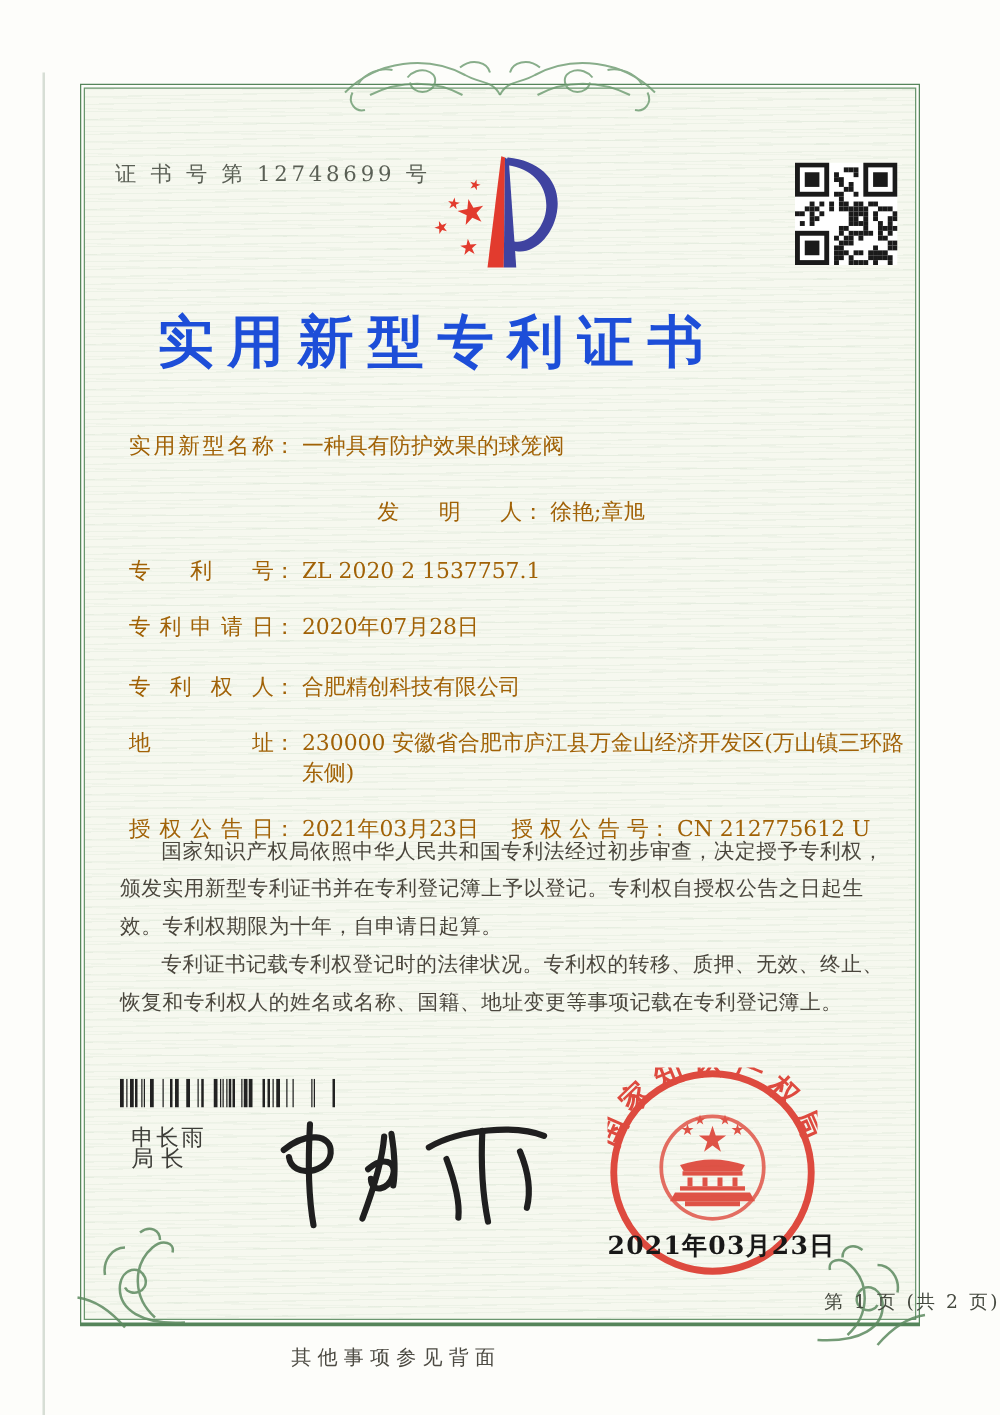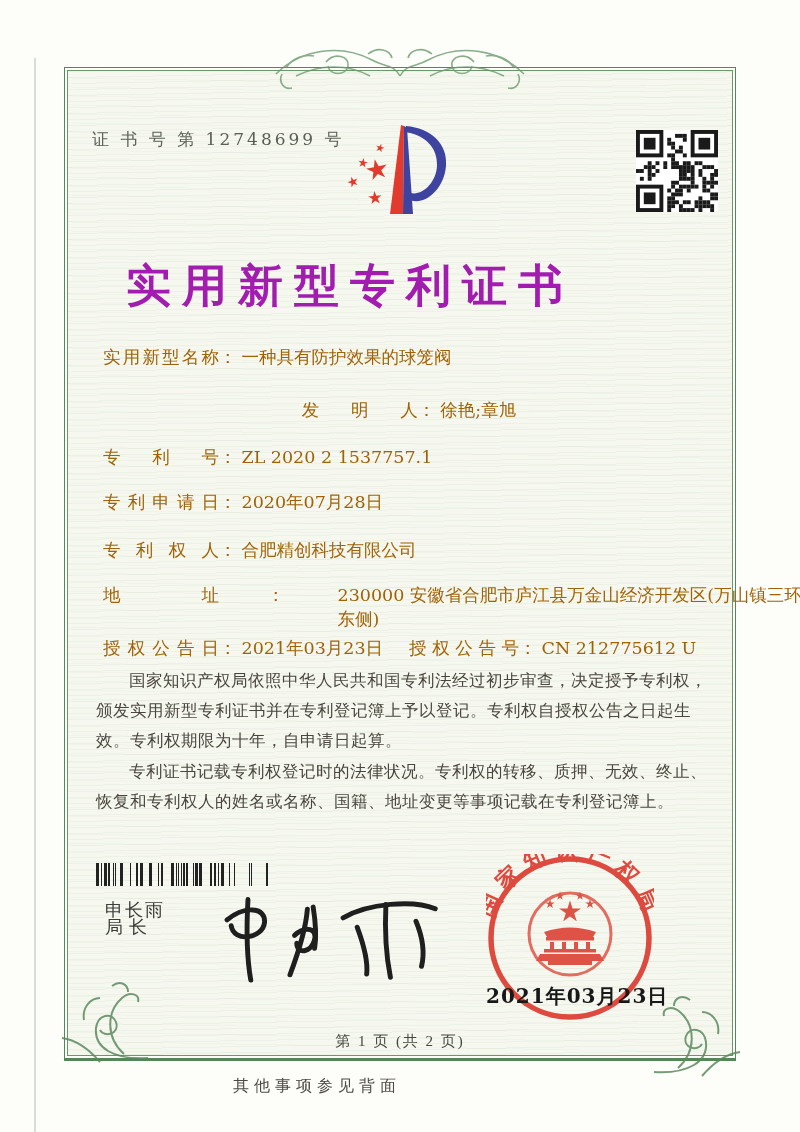--- a/index.html
+++ b/index.html
@@ -33,35 +33,35 @@
 
   .cert-no{
     position:absolute;left:92px;top:128px;
     font-size:17px;color:#5a5f55;letter-spacing:3px;white-space:nowrap;
   }
 
   .logo{position:absolute;left:340px;top:112px;width:112px;height:106px;}
   .qr{position:absolute;left:636px;top:130px;width:82px;height:82px;}
 
   .title{
-    position:absolute;left:0;top:256px;width:700px;text-align:center;
-    font-size:45px;font-weight:700;color:#a21caf;letter-spacing:11px;
+    position:absolute;left:0;top:244px;width:700px;text-align:center;
+    font-size:45px;font-weight:700;color:#1d4ed8;letter-spacing:11px;
   }
 
   .fields{position:absolute;left:103px;top:345px;width:612px;}
   .frow{display:flex;font-size:17.5px;color:#a16207;line-height:24px;}
   .frow .flabel{width:116px;flex:none;text-align:justify;text-align-last:justify;}
   .frow .fcolon{flex:none;margin-right:5px;}
   .frow .fvalue{flex:none;max-width:482px;}
   .frow.r1{margin-bottom:29px;}
   .frow.r2{margin-bottom:23px;justify-content:center;}
   .frow.r3{margin-bottom:21px;}
   .frow.r4{margin-bottom:24px;}
   .frow.r5{margin-bottom:21px;}
-  .frow.r6{margin-bottom:5px;gap:48px;}
+  .frow.r6{margin-bottom:21px;}
   .grant-pair2{display:flex;margin-left:26px;}
   .grant-pair2 .flabel{width:110px;}
 
   .paras{
     position:absolute;left:96px;top:666px;width:618px;
     font-size:16.5px;line-height:1.83;color:#4a463d;letter-spacing:.5px;
   }
   .paras p{margin:0;text-indent:2em;}
 
   .barcode{position:absolute;left:94px;top:863px;width:178px;height:23px;}
@@ -70,22 +70,22 @@
   .sig-name{position:absolute;left:105px;top:898px;font-size:18px;color:#3d3d38;letter-spacing:2px;}
   .autograph{position:absolute;left:212px;top:878px;width:236px;height:120px;transform:rotate(-2deg);}
 
   .seal{position:absolute;left:486px;top:854px;width:168px;height:168px;opacity:.9;}
   .seal-date{
     position:absolute;left:486px;top:983px;width:180px;
     font-size:20px;font-weight:700;color:#181818;letter-spacing:1px;white-space:nowrap;
   }
 
   .page-info{
-    position:absolute;left:0;top:1032px;width:800px;text-align:center;
-    font-size:15px;color:#45493f;letter-spacing:2px;font-family:Liberation Serif, serif;
+    position:absolute;left:0;top:1032px;width:800px;text-align:right;
+    font-size:15px;color:#45493f;letter-spacing:2px;
   }
   .back-note{
     position:absolute;left:0;top:1076px;width:634px;text-align:center;
     font-size:16px;color:#4c4a42;letter-spacing:5px;
   }
 </style>
 </head>
 <body>
 
 <div id="page">

